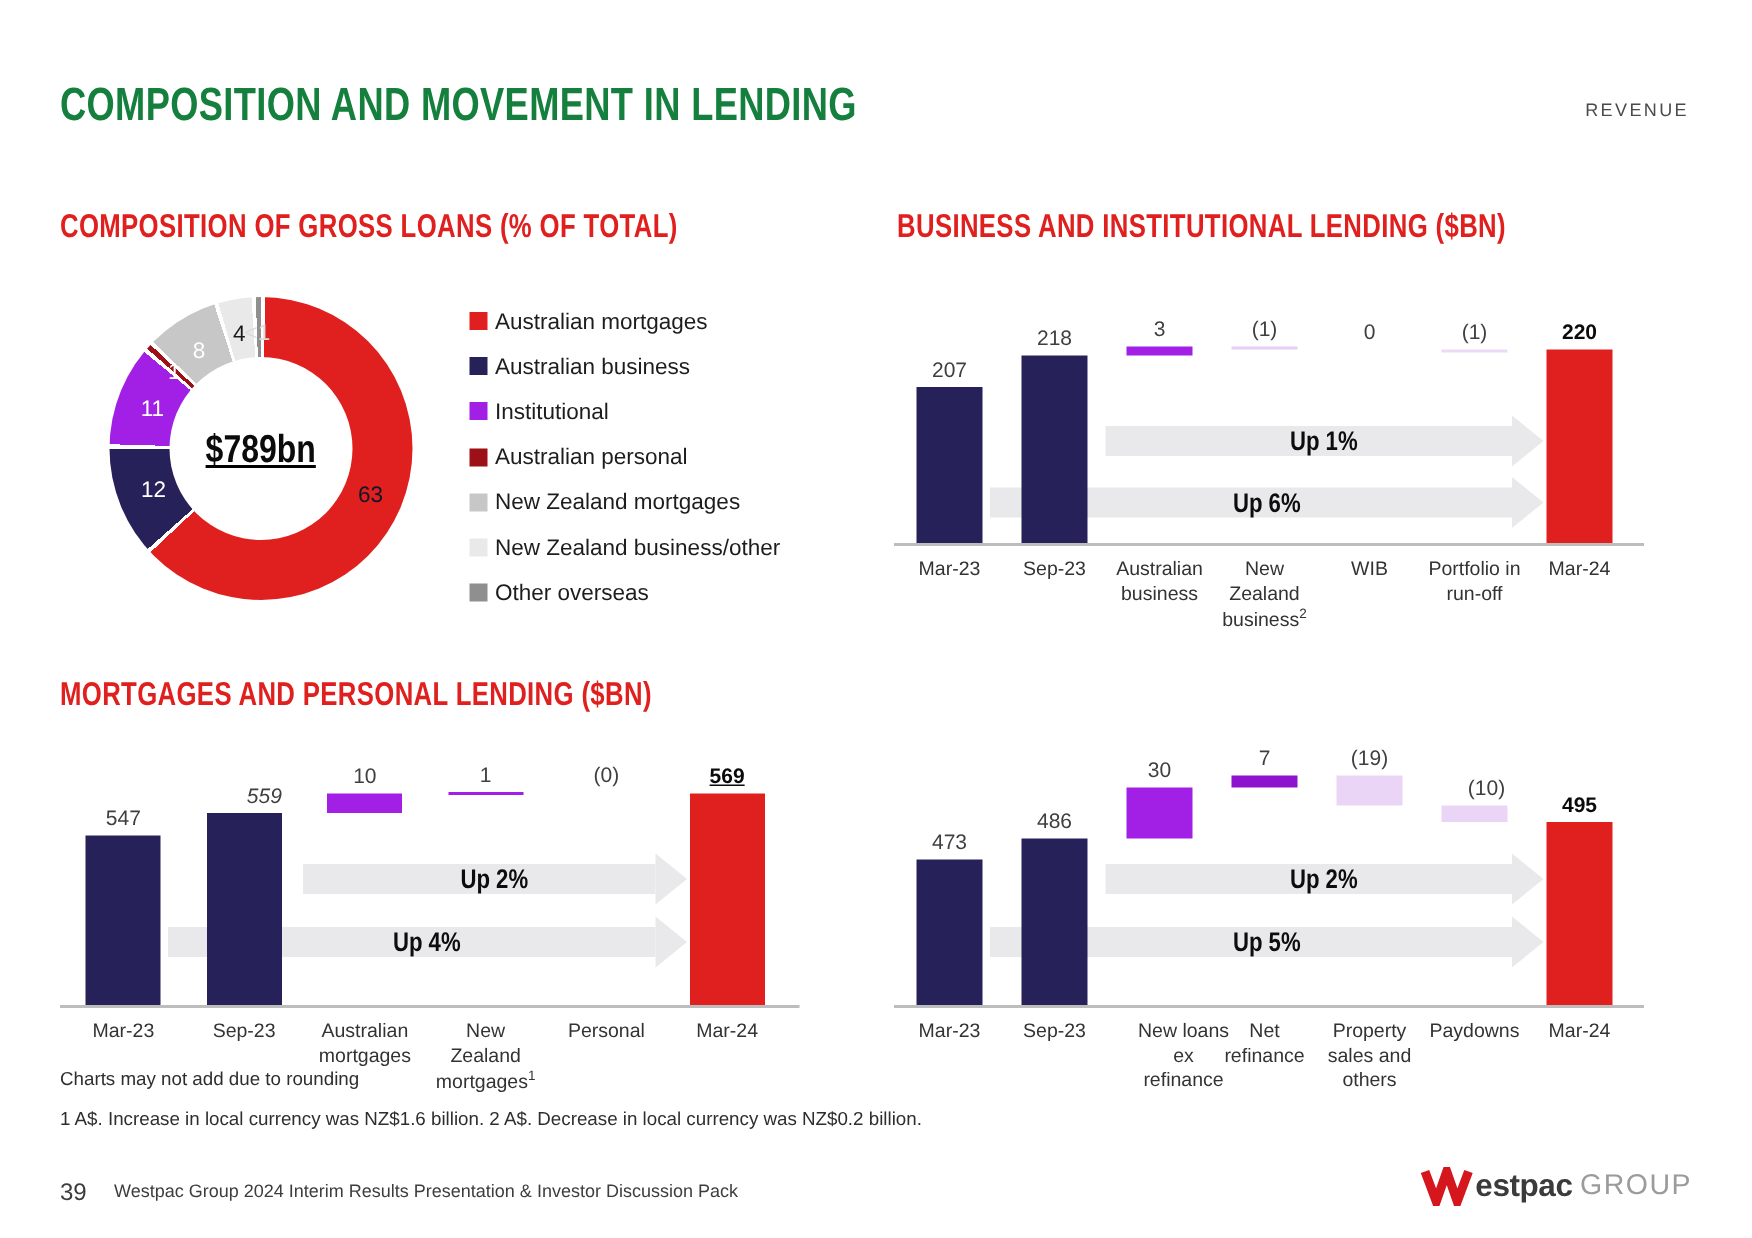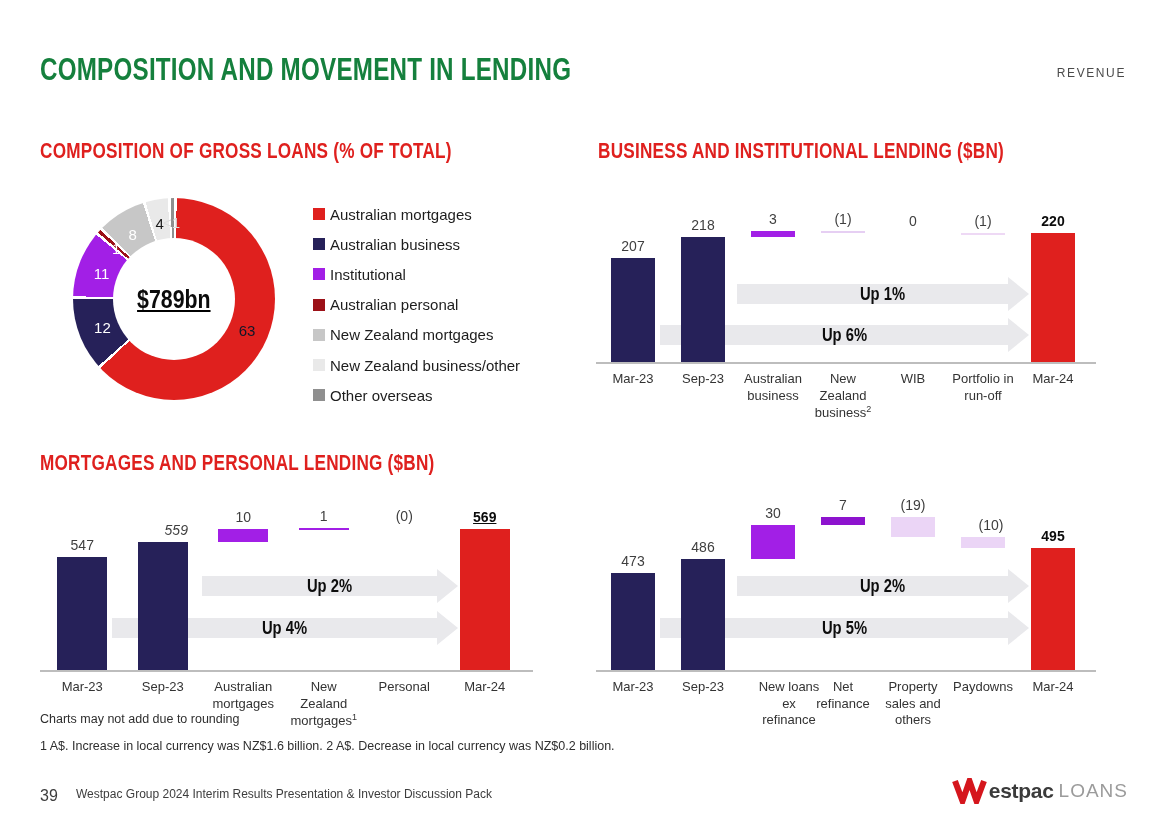--- a/index.html
+++ b/index.html
@@ -205,16 +205,16 @@
   <div class="page-num">39</div>
   <div class="footer-text">Westpac Group 2024 Interim Results Presentation &amp; Investor Discussion Pack</div>
 
   <div id="logo">
     <span style="display:inline-block;width:36px;height:26px;">
       <svg width="36" height="26" viewBox="0 0 36 26">
         <polyline points="3,3 10.5,23 17.5,3 24.5,23 32,3" fill="none" stroke="#D5161D" stroke-width="6"></polyline>
       </svg>
     </span>
     <span class="logo-brand">estpac</span>
-    <span class="logo-suffix">LOANS</span>
+    <span class="logo-suffix">GROUP</span>
   </div>
 
 </div>
 
 </body></html>

